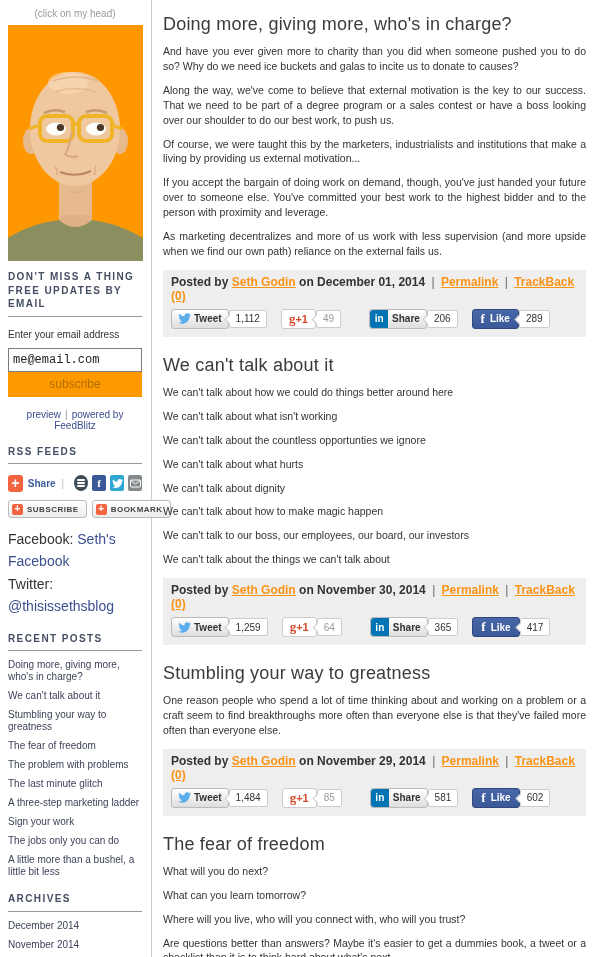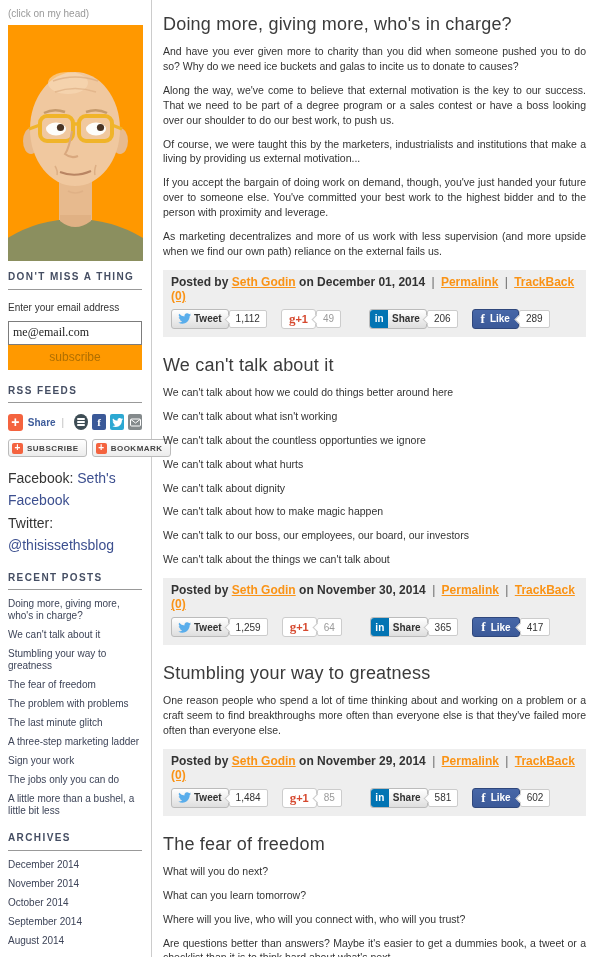--- a/index.html
+++ b/index.html
@@ -9,33 +9,33 @@
     font-family:"Liberation Sans",sans-serif;
   }
   a{text-decoration:none;cursor:pointer;}
 
   
   .sidebar{
     position:absolute;left:0;top:0;width:152px;height:957px;
     border-right:1px solid #ccc;box-sizing:border-box;
     padding:5px 9px 0 8px;
   }
-  .click-hint{font-size:10px;color:#999;text-align:left;margin:3px 0 6px;}
+  .click-hint{font-size:10px;color:#999;text-align:center;margin:3px 0 6px;}
   .photo{width:135px;height:236px;display:block;}
   .side-heading{
     font-size:10px;letter-spacing:1.4px;color:#454e63;font-weight:bold;
     line-height:1.35;
   }
   .rule{border:none;border-top:1px solid #999;margin:5px 0 0;}
   .sub-head{margin-top:9px;}
   .email-label{font-size:10px;color:#333;margin:12px 0 8px;}
   .email-input{
     width:134px;box-sizing:border-box;height:24px;border:1px solid #7c7c7c;
     font-size:12px;color:#222;padding:2px 4px;display:block;
-    font-family:Liberation Serif, serif;
+    font-family:Liberation Mono, monospace;
   }
   .subscribe-btn{
     width:134px;height:25px;border:none;background:#ff9900;display:block;
     font-size:12px;color:#b06f00;font-family:"Liberation Sans",sans-serif;
     cursor:pointer;
   }
   .preview-line{font-size:10px;color:#3c4f8f;text-align:center;margin:12px 0 0;}
   .preview-line .psep{color:#999;margin:0 4px;}
   .preview-line a{color:#3c4f8f;}
   .share-row{display:flex;align-items:center;margin:10px 0 0;height:18px;}
@@ -163,27 +163,31 @@
       <path d="M52,147 Q67,153 83,146" stroke="#b98563" stroke-width="2" fill="none"></path>
       <path d="M47,141 Q50,146 49,150" stroke="#ddaf85" stroke-width="1.5" fill="none"></path>
       <path d="M88,140 Q86,146 87,150" stroke="#ddaf85" stroke-width="1.5" fill="none"></path>
 
       <path d="M60,166 Q67,170 75,166" stroke="#ddaf85" stroke-width="1.5" fill="none" opacity="0.8"></path>
     </svg>
   </a>
 
   <div class="sub-head side-heading">
     <div>DON'T MISS A THING</div>
+    <div>FREE UPDATES BY EMAIL</div>
   </div>
   <hr class="rule">
 
   <div class="email-label">Enter your email address</div>
   <input class="email-input" type="text" value="me@email.com" style="">
   <button class="subscribe-btn">subscribe</button>
 
+  <div class="preview-line">
+    <a>preview</a><span class="psep">|</span><a>powered by FeedBlitz</a>
+  </div>
 
   <div class="sec side-heading">RSS FEEDS</div>
   <hr class="rule">
 
   <div class="share-row">
     <span class="share-plus">+</span>
     <a class="share-word">Share</a>
     <span class="share-sep">|</span>
     <a class="sicon feed">
         <span class="feed-bars">

